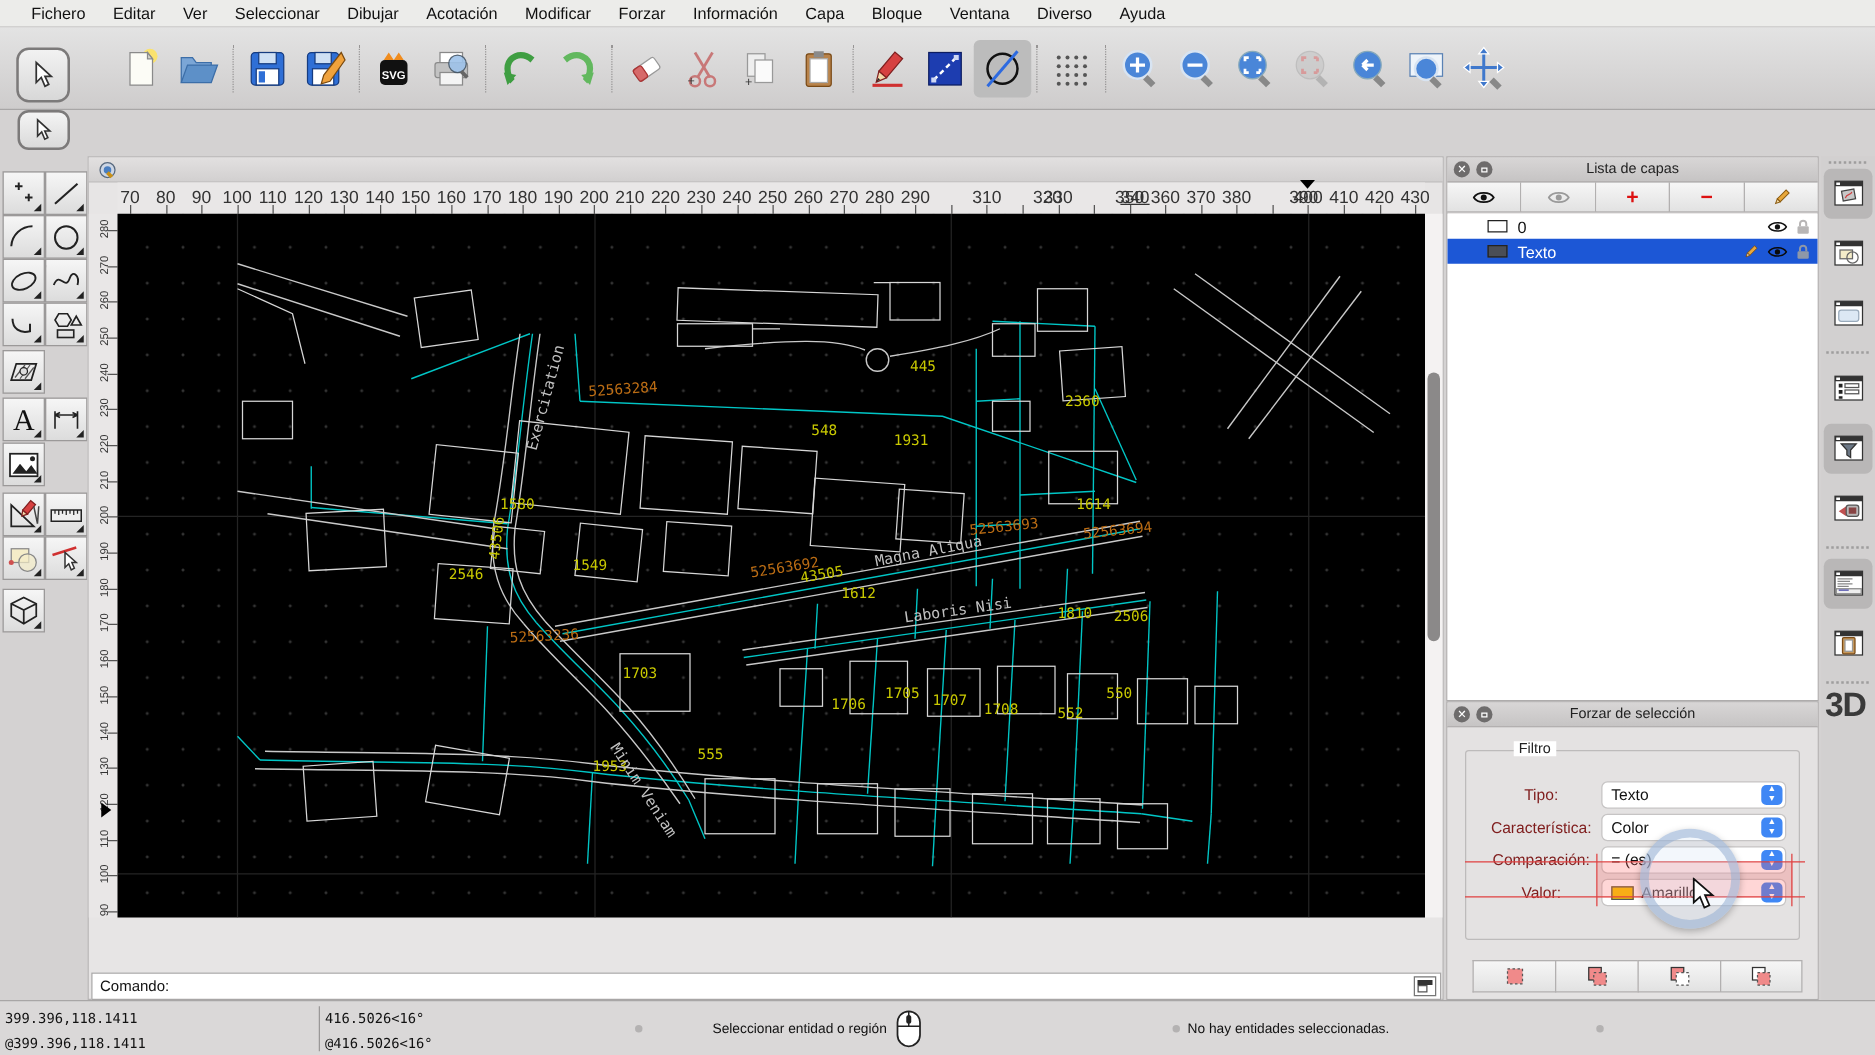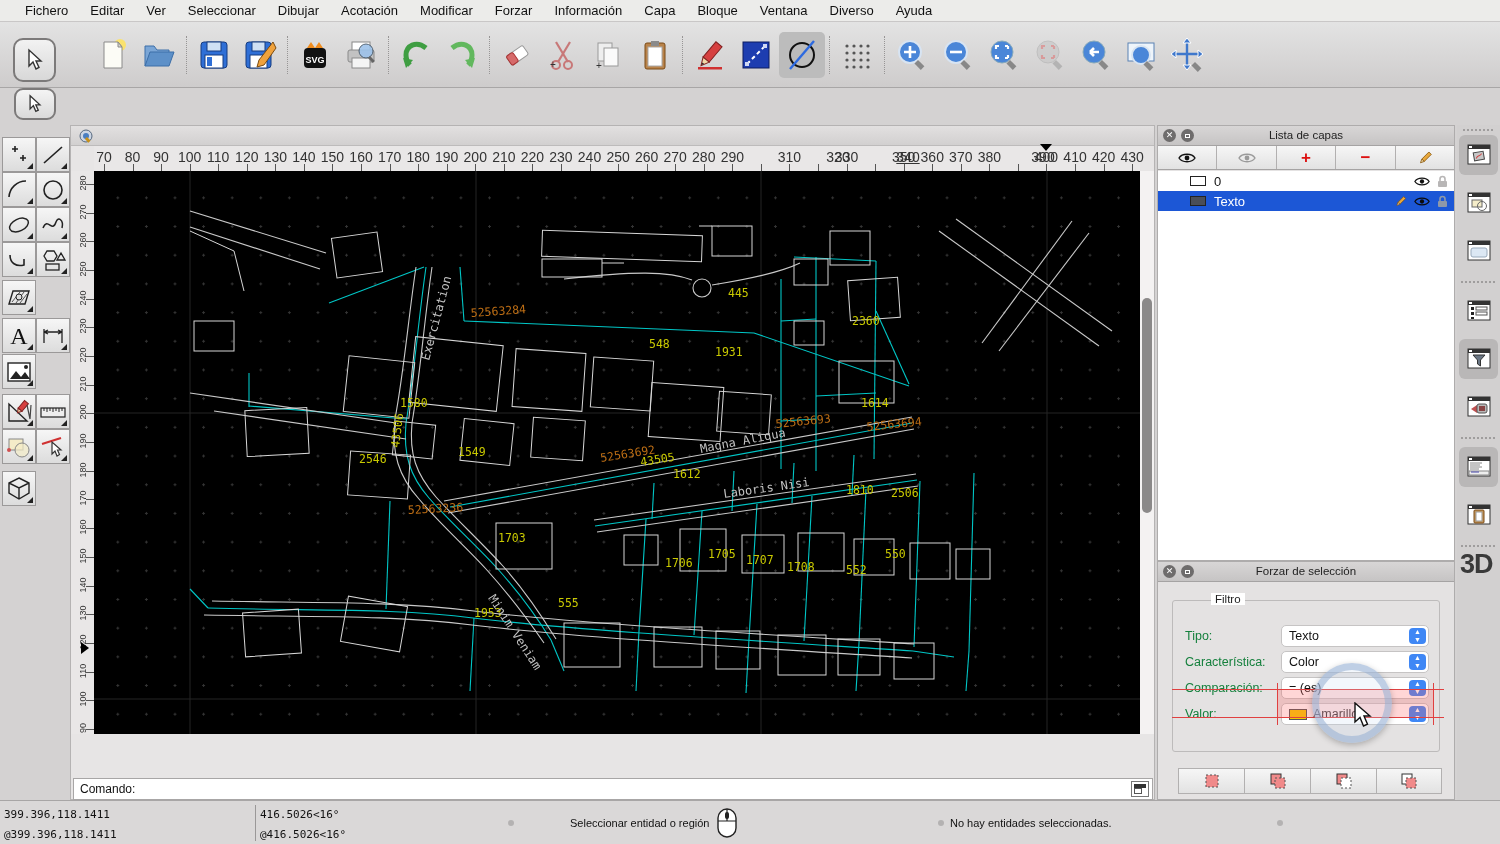--- a/index.html
+++ b/index.html
@@ -95,21 +95,21 @@
   .lrow { height:20px; display:flex; align-items:center; font-size:13px; color:#111; position:relative; }
   .lrow .swatch { width:16px; height:10px; border:1px solid #222; margin-left:32px; margin-right:8px; }
   .lrow.selected { background:#1c57d6; color:#fff; }
   .lrow .ricons { position:absolute; right:6px; display:flex; gap:7px; align-items:center; }
 
   .filter-body { position:absolute; left:0; top:20px; right:0; bottom:0; background:#e4e2e2; }
   .groupbox { position:absolute; left:14px; top:18px; width:268px; height:152px;
     border:1px solid #bdbbbb; border-radius:3px; }
   .groupbox .glabel { position:absolute; left:6px; top:-8px; background:#ffffff; padding:0 4px; font-size:11.5px; color:#222;margin-left:32px; }
   .frow { position:absolute; left:12px; width:244px; height:22px; display:flex; align-items:center; }
-  .frow .flabel { width:96px; font-size:12.5px; color:#15803d; }
+  .frow .flabel { width:96px; font-size:12.5px; color:#7f1d1d;text-align:center; }
   .combo { flex:1; height:22px; background:#fff; border:1px solid #c6c4c4; border-radius:5px;
     display:flex; align-items:center; font-size:12.5px; color:#111; padding-left:7px; position:relative; }
   .combo .stepper { position:absolute; right:2px; top:2px; width:17px; height:16px; background:#3f87f5;
     border-radius:4px; color:#fff; font-size:7px; line-height:8px; text-align:center; }
   .combo .vswatch { width:18px; height:11px; background:#f6c800; border:1px solid #555; margin-right:6px; }
   .filter-btns { position:absolute; display:flex; }
   .fbtn { width:66px; height:26px; border:1px solid #b2b0b0; border-right:none;
     background:linear-gradient(#f6f6f6,#e2e2e2); display:flex; align-items:center; justify-content:center; }
   .fbtn:last-child { border-right:1px solid #b2b0b0; }
 

